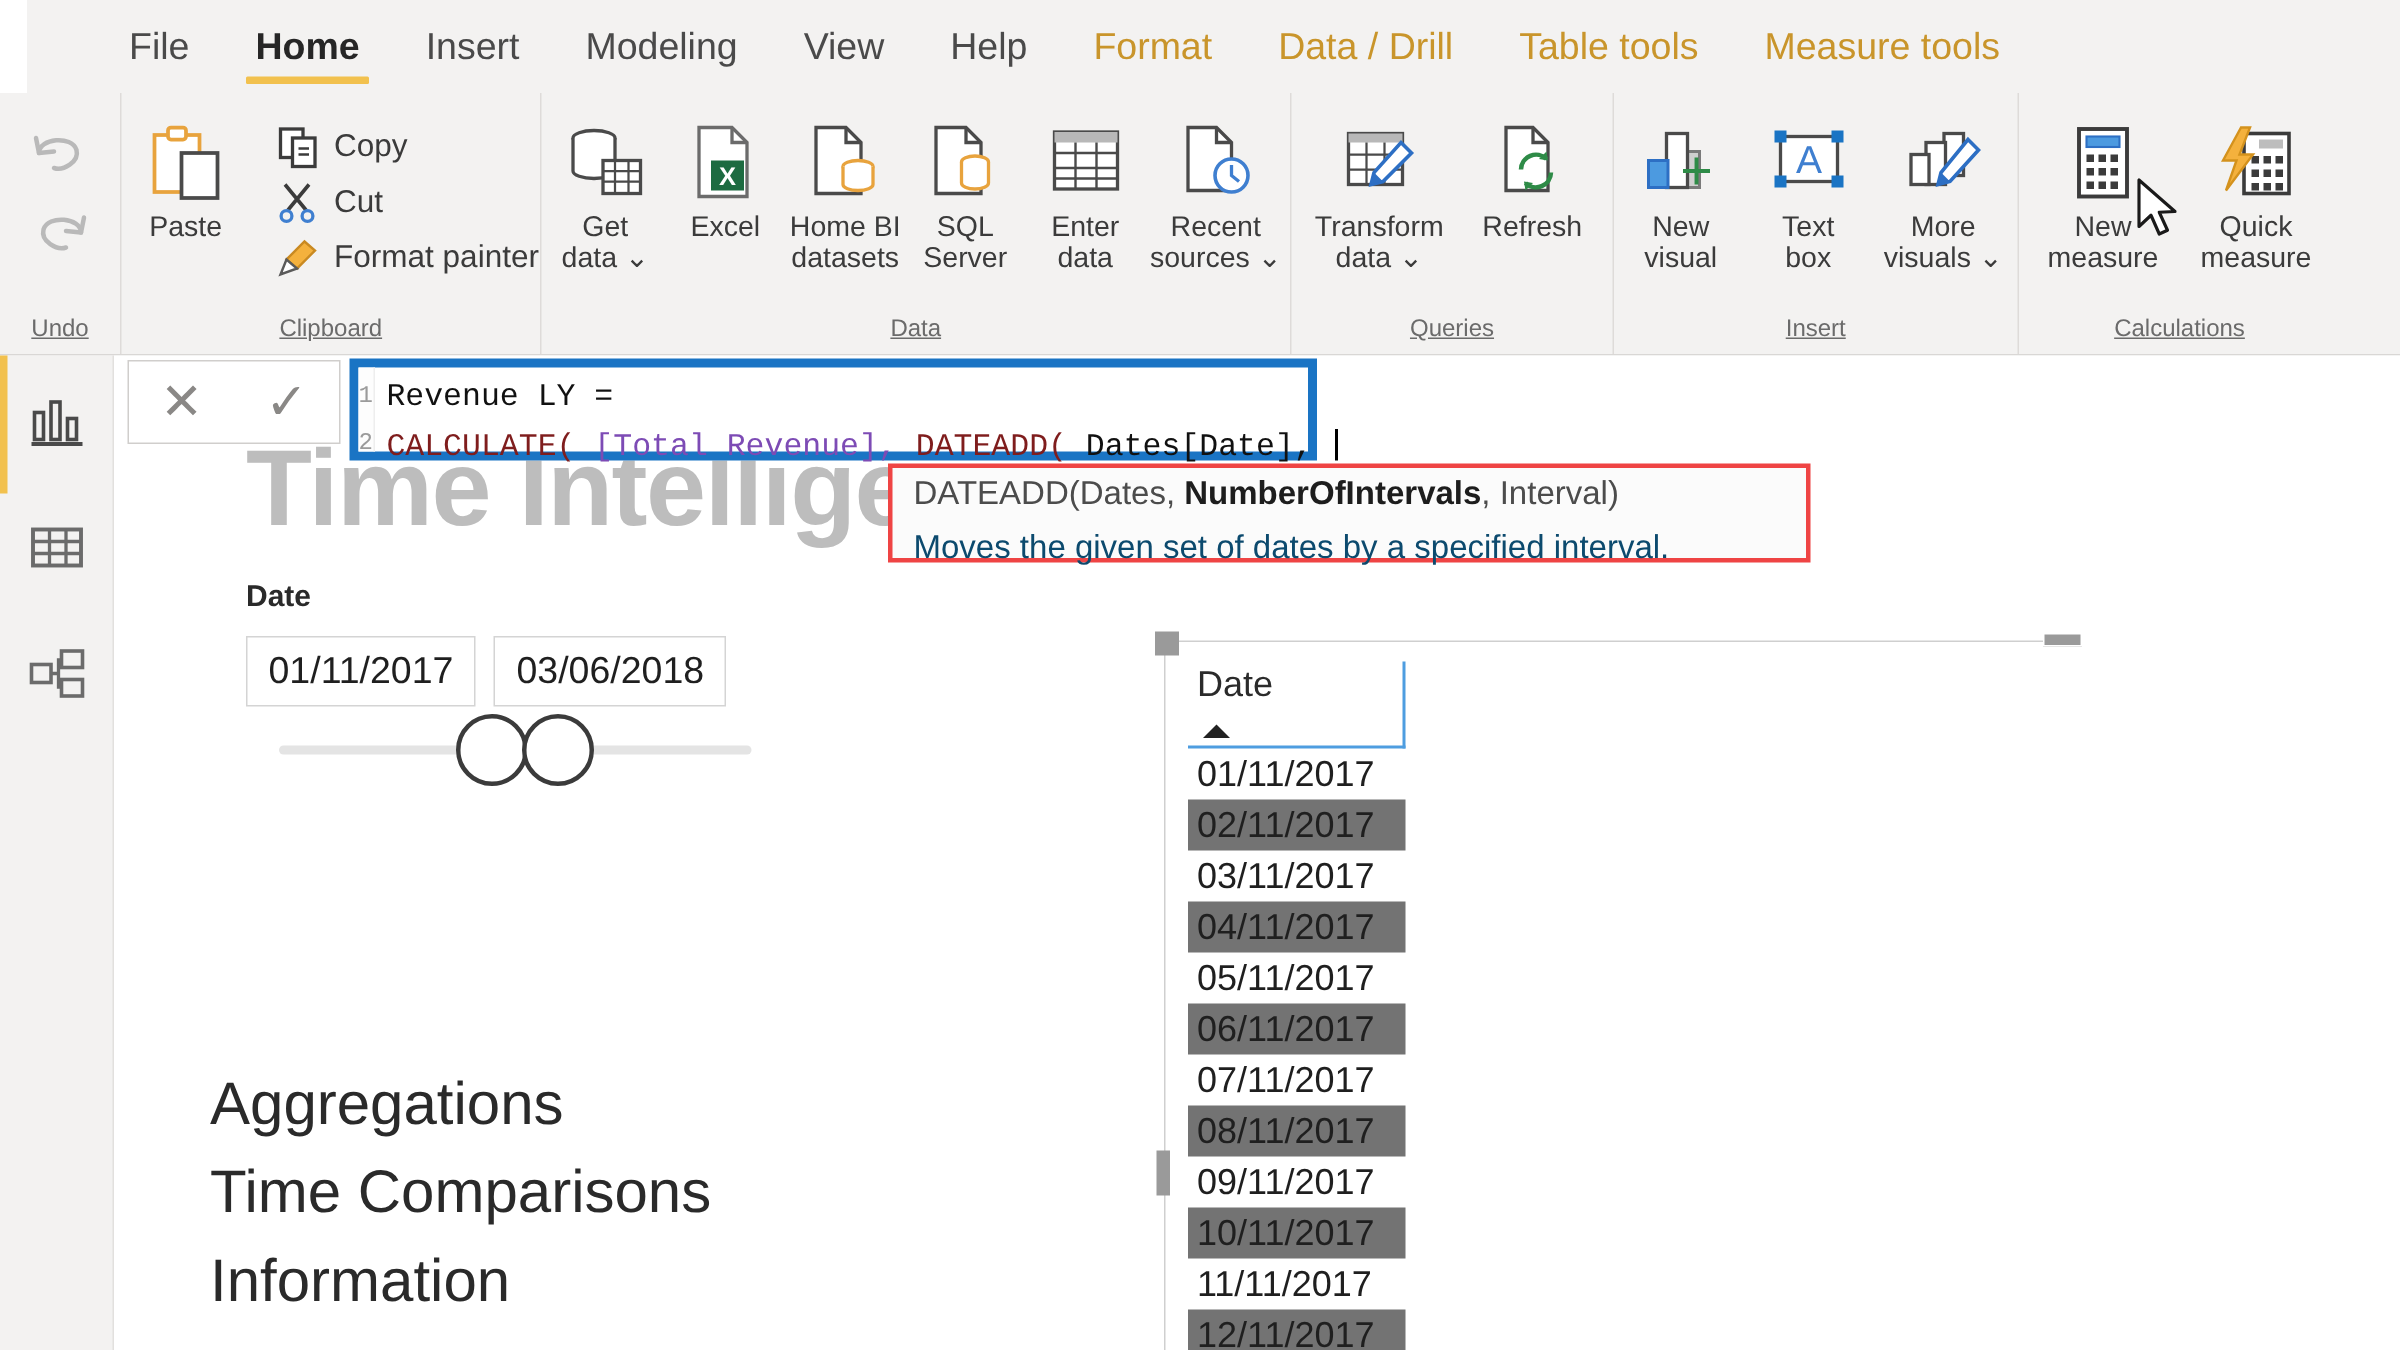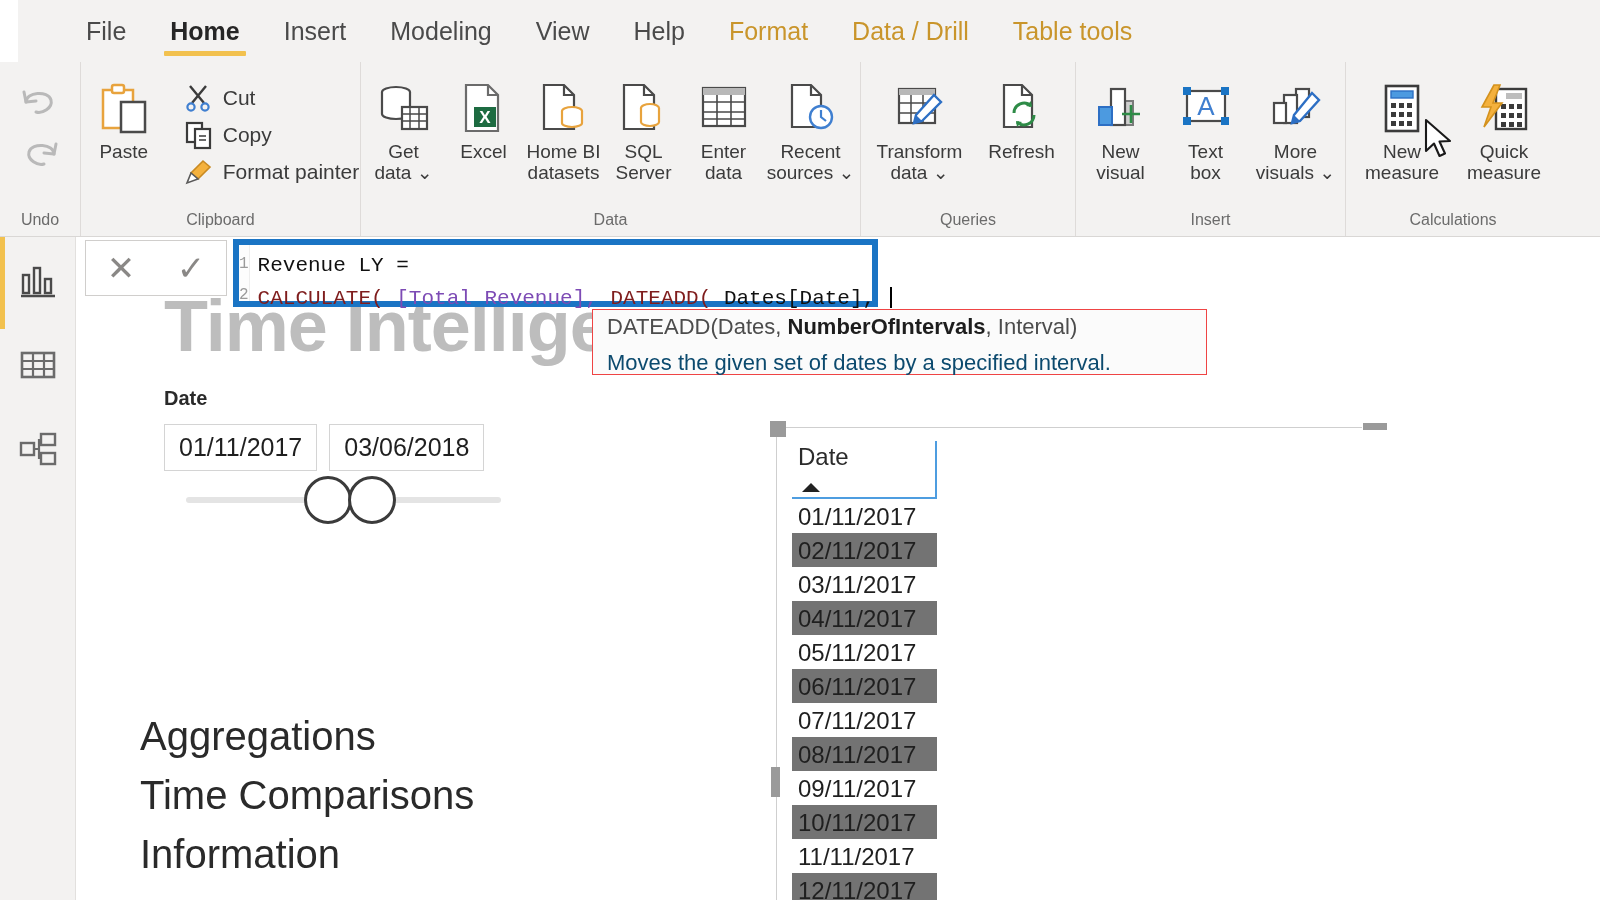--- a/index.html
+++ b/index.html
@@ -40,21 +40,21 @@
     display: flex; align-items: stretch;
   }
   .rgroup {
     position: relative; height: 100%;
     display: flex; flex-direction: column; align-items: center;
     padding: 8px 10px 0 10px;
   }
   .rgroup + .rgroup { border-left: 1px solid #dedbd9; }
   .rgroup-items { flex: 1; display: flex; align-items: flex-start; gap: 4px; padding-top: 4px;}
   .rgroup-label {
-    font-size: 16px; color: #6b6b6b; padding-bottom: 7px; white-space: nowrap;
+    font-size: 16px; color: #6b6b6b; padding-bottom: 7px; white-space: nowrap; text-decoration: underline;
   }
   .bigbtn {
     display: flex; flex-direction: column; align-items: center;
     width: 78px; padding: 4px 2px; cursor: default;
   }
   .bigbtn .ic { height: 62px; display: flex; align-items: center; justify-content: center; }
   .bigbtn .lbl {
     font-size: 19px; color: #3b3b3b; text-align: center; line-height: 1.08;
     margin-top: 2px; white-space: pre-line;
   }
@@ -111,21 +111,21 @@
   .fn { color: #7f1d1d; }
   .msr { color: #7d4bb5; }
   .caret {
     display: inline-block; width: 2px; height: 21px; background: #000;
     vertical-align: -4px; margin-left: 2px;
   }
 
   
   .tip {
     position: absolute; top: 72px; left: 516px; width: 615px; height: 66px;
-    background: #fbfbfb; border: 1px solid #ef4444; z-index: 30;
+    background: #fbfbfb; border: 3px solid #ef4444; z-index: 30;
     padding: 4px 14px 0 14px;
   }
   .tip .l1 { font-size: 22px; color: #4c4c4c; }
   .tip .l1 b { color: #1d1d1d; }
   .tip .l2 { font-size: 22px; color: #0c4a6e; margin-top: 10px;}
 
   
   .wmark {
     position: absolute; top: 48px; left: 88px;
     font-size: 72px; font-weight: bold; color: #bdbdbd;
@@ -204,20 +204,23 @@
         <span>Help</span>
       </div>
     <div class="tab gold">
         <span>Format</span>
       </div>
     <div class="tab gold">
         <span>Data / Drill</span>
       </div>
     <div class="tab gold">
         <span>Table tools</span>
+      </div>
+    <div class="tab gold">
+        <span>Measure tools</span>
       </div>
   </div>
 
   <div class="ribbon">
 
     <div class="rgroup" style="width:80px">
       <div class="rgroup-items undo-col">
         <div>
           <svg width="44" height="40" viewBox="0 0 44 40">
             <path d="M8 18 C8 8, 30 6, 33 16 C35 24, 24 30, 18 28" stroke="#b9b9b9" stroke-width="3" fill="none" stroke-linecap="round"></path>
@@ -242,33 +245,33 @@
               <rect x="8" y="10" width="30" height="38" fill="#fff" stroke="#e8a33d" stroke-width="2.5"></rect>
               <rect x="17" y="5" width="12" height="8" rx="2" fill="#fff" stroke="#e8a33d" stroke-width="2.5"></rect>
               <rect x="26" y="22" width="24" height="30" fill="#fff" stroke="#4a4a4a" stroke-width="2.5"></rect>
             </svg>
           </div>
           <div class="lbl">Paste</div>
         </div>
         <div class="clip-col">
           <div class="smallbtn">
             <svg width="30" height="30" viewBox="0 0 30 30">
+              <rect x="3" y="3" width="15" height="19" fill="#fff" stroke="#3b3b3b" stroke-width="2.2"></rect>
+              <rect x="11" y="9" width="15" height="19" fill="#fff" stroke="#3b3b3b" stroke-width="2.2"></rect>
+              <path d="M15 16 h7 M15 20 h7" stroke="#3b3b3b" stroke-width="1.6"></path>
+            </svg>
+            <span class="lbl">Copy</span>
+          </div>
+          <div class="smallbtn">
+            <svg width="30" height="30" viewBox="0 0 30 30">
               <path d="M6 3 L20 20 M22 3 L8 20" stroke="#3b3b3b" stroke-width="2.4" fill="none"></path>
               <circle cx="7" cy="24" r="3.6" fill="none" stroke="#3f7fd0" stroke-width="2.2"></circle>
               <circle cx="21" cy="24" r="3.6" fill="none" stroke="#3f7fd0" stroke-width="2.2"></circle>
             </svg>
             <span class="lbl">Cut</span>
-          </div>
-          <div class="smallbtn">
-            <svg width="30" height="30" viewBox="0 0 30 30">
-              <rect x="3" y="3" width="15" height="19" fill="#fff" stroke="#3b3b3b" stroke-width="2.2"></rect>
-              <rect x="11" y="9" width="15" height="19" fill="#fff" stroke="#3b3b3b" stroke-width="2.2"></rect>
-              <path d="M15 16 h7 M15 20 h7" stroke="#3b3b3b" stroke-width="1.6"></path>
-            </svg>
-            <span class="lbl">Copy</span>
           </div>
           <div class="smallbtn">
             <svg width="30" height="30" viewBox="0 0 30 30">
               <path d="M19 4 L26 10 L14 22 L7 16 Z" fill="#f4b13d" stroke="#c98a22" stroke-width="1.6"></path>
               <path d="M7 16 L3 26 L14 22 Z" fill="#fff" stroke="#5a5a5a" stroke-width="1.6"></path>
             </svg>
             <span class="lbl">Format painter</span>
           </div>
         </div>
       </div>

